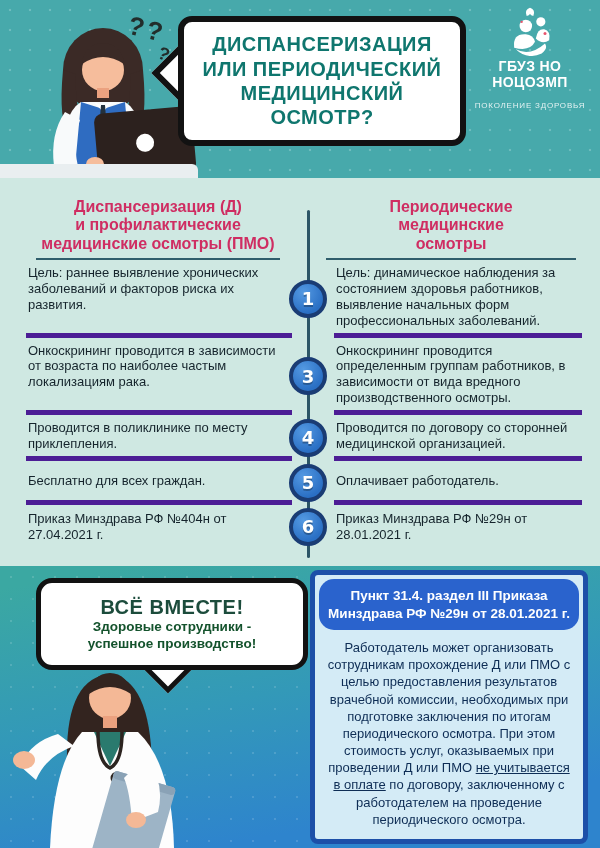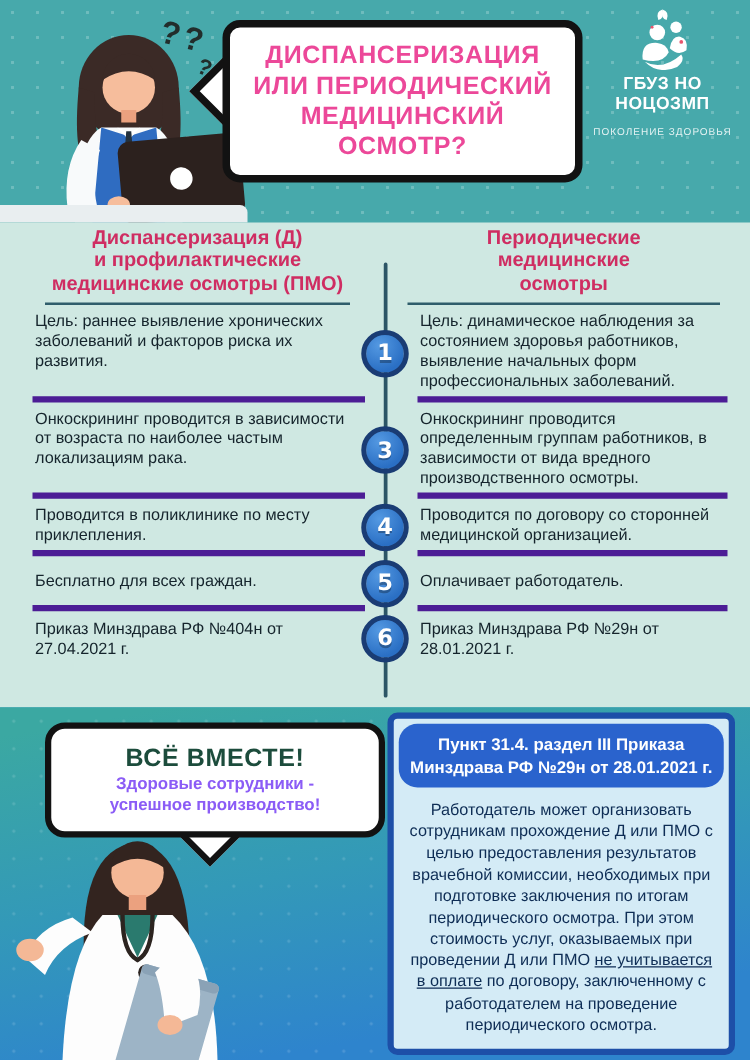--- a/index.html
+++ b/index.html
@@ -22,34 +22,34 @@
   .title-bubble{
     position:absolute;left:178px;top:16px;width:276px;height:118px;
     background:#fff;border:6px solid #121212;border-radius:14px;z-index:2;
     display:flex;align-items:center;justify-content:center;
   }
   .title-bubble-tail{
     position:absolute;left:160px;top:52px;width:30px;height:30px;background:#fff;
     border:6px solid #121212;transform:rotate(45deg);z-index:1;
   }
   .title-text{
-    white-space:pre-line;text-align:center;color:#ec4899;font-weight:bold;
+    white-space:pre-line;text-align:center;color:#0f766e;font-weight:bold;
     font-size:20px;line-height:1.22;letter-spacing:.5px;
   }
   .logo{position:absolute;left:466px;top:6px;width:128px;text-align:center;z-index:3;}
   .logo svg{display:block;margin:0 auto;}
   .logo-org{color:#fff;font-weight:bold;font-size:14px;letter-spacing:.4px;margin-top:2px;}
   .logo-tagline{color:rgba(255,255,255,.85);font-size:8px;letter-spacing:.8px;margin-top:11px;}
   
   .compare{
     position:absolute;left:0;top:178px;width:600px;height:388px;
     background:#cfe8e2;overflow:hidden;
   }
   .divider{position:absolute;left:307px;top:32px;width:3px;height:348px;background:#2c5566;border-radius:2px;}
-  .col-headers{display:flex;padding-top:4px;}
+  .col-headers{display:flex;padding-top:20px;}
   .colh{white-space:pre-line;text-align:center;color:#cf2d62;font-weight:bold;font-size:16px;line-height:1.15;padding-bottom:5px;border-bottom:2px solid #2f5d6b;}
   .colh-left{margin-left:36px;width:244px;}
   .colh-right{margin-left:46px;width:250px;}
   .crow{display:flex;position:relative;}
   .cell{box-sizing:border-box;color:#15242c;font-size:13px;line-height:1.22;padding:5px 2px 4px 2px;border-bottom:5px solid #4c1d95;}
   .cell-left{margin-left:26px;width:266px;}
   .cell-right{margin-left:42px;width:248px;}
   .crow-last .cell{border-bottom:none;}
   .crow-cv .cell{display:flex;align-items:center;}
   .crow-cv{min-height:44px;}
@@ -72,21 +72,21 @@
   .bubble2{
     position:absolute;left:36px;top:12px;width:262px;height:82px;
     background:#fff;border:5px solid #121212;border-radius:16px;z-index:3;
     display:flex;flex-direction:column;align-items:center;justify-content:center;
   }
   .bubble2-tail{
     position:absolute;left:150px;top:84px;width:26px;height:26px;background:#fff;
     border:5px solid #121212;transform:rotate(45deg);z-index:2;
   }
   .bubble2-title{color:#1c4c3c;font-weight:bold;font-size:20px;letter-spacing:.5px;}
-  .bubble2-sub{white-space:pre-line;text-align:center;color:#8b5cf6;font-weight:bold;font-size:13.5px;line-height:1.25;margin-top:0;}
+  .bubble2-sub{white-space:pre-line;text-align:center;color:#14532d;font-weight:bold;font-size:13.5px;line-height:1.25;margin-top:0;}
   .illu-bottom{position:absolute;left:6px;top:96px;width:230px;height:186px;z-index:1;}
   .note{
     position:absolute;left:310px;top:4px;width:278px;height:274px;box-sizing:border-box;
     background:#d4ebf6;border:5px solid #1d4fa8;border-radius:8px;z-index:3;overflow:hidden;
   }
   .note-head{
     margin:4px;background:#2a63cd;border-radius:15px;
     color:#fff;font-weight:bold;font-size:13.5px;line-height:1.3;
     white-space:pre-line;text-align:center;padding:8px 6px;
   }

